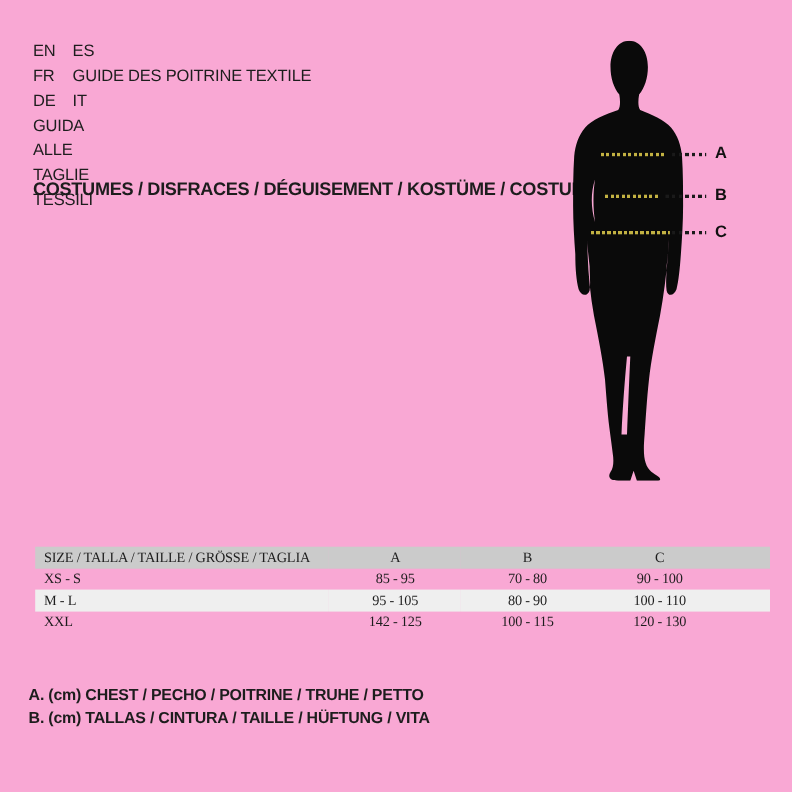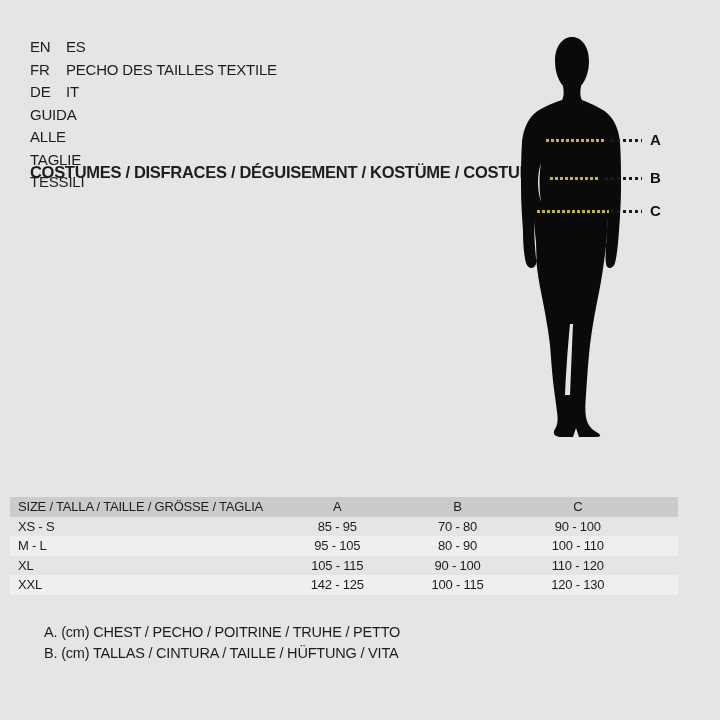--- a/index.html
+++ b/index.html
@@ -6,21 +6,21 @@
   html, body { background: #fff; }
   body {
     font-family: "Liberation Sans", sans-serif;
     color: #1d1d1d;
     -webkit-font-smoothing: antialiased;
   }
   #canvas {
     position: relative;
     width: 720px;
     height: 720px;
-    background: #e5e5e5;
+    background: #f9a8d4;
     overflow: hidden;
     letter-spacing: -0.2px;
   }
 
   
   .lang-list {
     position: absolute;
     left: 30px; top: 36px;
     display: grid;
     grid-template-columns: 36px auto;
@@ -78,57 +78,58 @@
   
   .section-title {
     position: absolute;
     left: 30px; top: 470px;
     font-size: 14.5px;
     font-weight: 500;
     white-space: nowrap;
   }
   .size-table {
     position: absolute;
-    left: 10px; top: 497px;
+    left: 32px; top: 497px;
     width: 668px;
     border-collapse: collapse;
     table-layout: fixed;
     font-size: 13px;
+    font-family: Liberation Serif, serif;
   }
   .size-table td, .size-table th {
     height: 19.5px;
     padding: 0;
     font-weight: 500;
     vertical-align: middle;
     white-space: nowrap;
   }
   .size-table .col-size { text-align: left; padding-left: 8px; }
   .size-table .col-val  { text-align: center; }
   .size-table thead tr  { background: var(--th-bg, #cbcbcb); }
   .size-table tbody tr:nth-child(even) { background: var(--alt-bg, #efefef); }
 
   
   .legend {
     position: absolute;
-    left: 44px; top: 622px;
+    left: 26px; top: 622px;
     font-size: 14.5px;
     line-height: 21.3px;
-    font-weight: 400;
+    font-weight: 700;
   }
 </style>
 </head>
 <body>
 
 <div id="canvas">
 
   <div class="lang-list">
     <span>EN</span>
     <span>ES</span>
     <span>FR</span>
-    <span>PECHO DES TAILLES TEXTILE</span>
+    <span>GUIDE DES POITRINE TEXTILE</span>
     <span>DE</span>
     <span>IT</span>
     <span>GUIDA ALLE TAGLIE TESSILI</span>
   </div>
 
   <div class="category-title">COSTUMES / DISFRACES / DÉGUISEMENT / KOSTÜME / COSTUMI</div>
 
   <div class="figure">
     <svg class="silhouette-svg" viewBox="0 0 126 400" xmlns="http://www.w3.org/2000/svg" aria-hidden="true">
       <path fill-rule="evenodd" d="
@@ -226,27 +227,20 @@
         <td class="col-val"></td>
       </tr>
       <tr>
         <td class="col-size">M - L</td>
         <td class="col-val">95 - 105</td>
         <td class="col-val">80 - 90</td>
         <td class="col-val">100 - 110</td>
         <td class="col-val"></td>
       </tr>
       <tr>
-        <td class="col-size">XL</td>
-        <td class="col-val">105 - 115</td>
-        <td class="col-val">90 - 100</td>
-        <td class="col-val">110 - 120</td>
-        <td class="col-val"></td>
-      </tr>
-      <tr>
         <td class="col-size">XXL</td>
         <td class="col-val">142 - 125</td>
         <td class="col-val">100 - 115</td>
         <td class="col-val">120 - 130</td>
         <td class="col-val"></td>
       </tr>
     </tbody>
   </table>
 
   <div class="legend">

